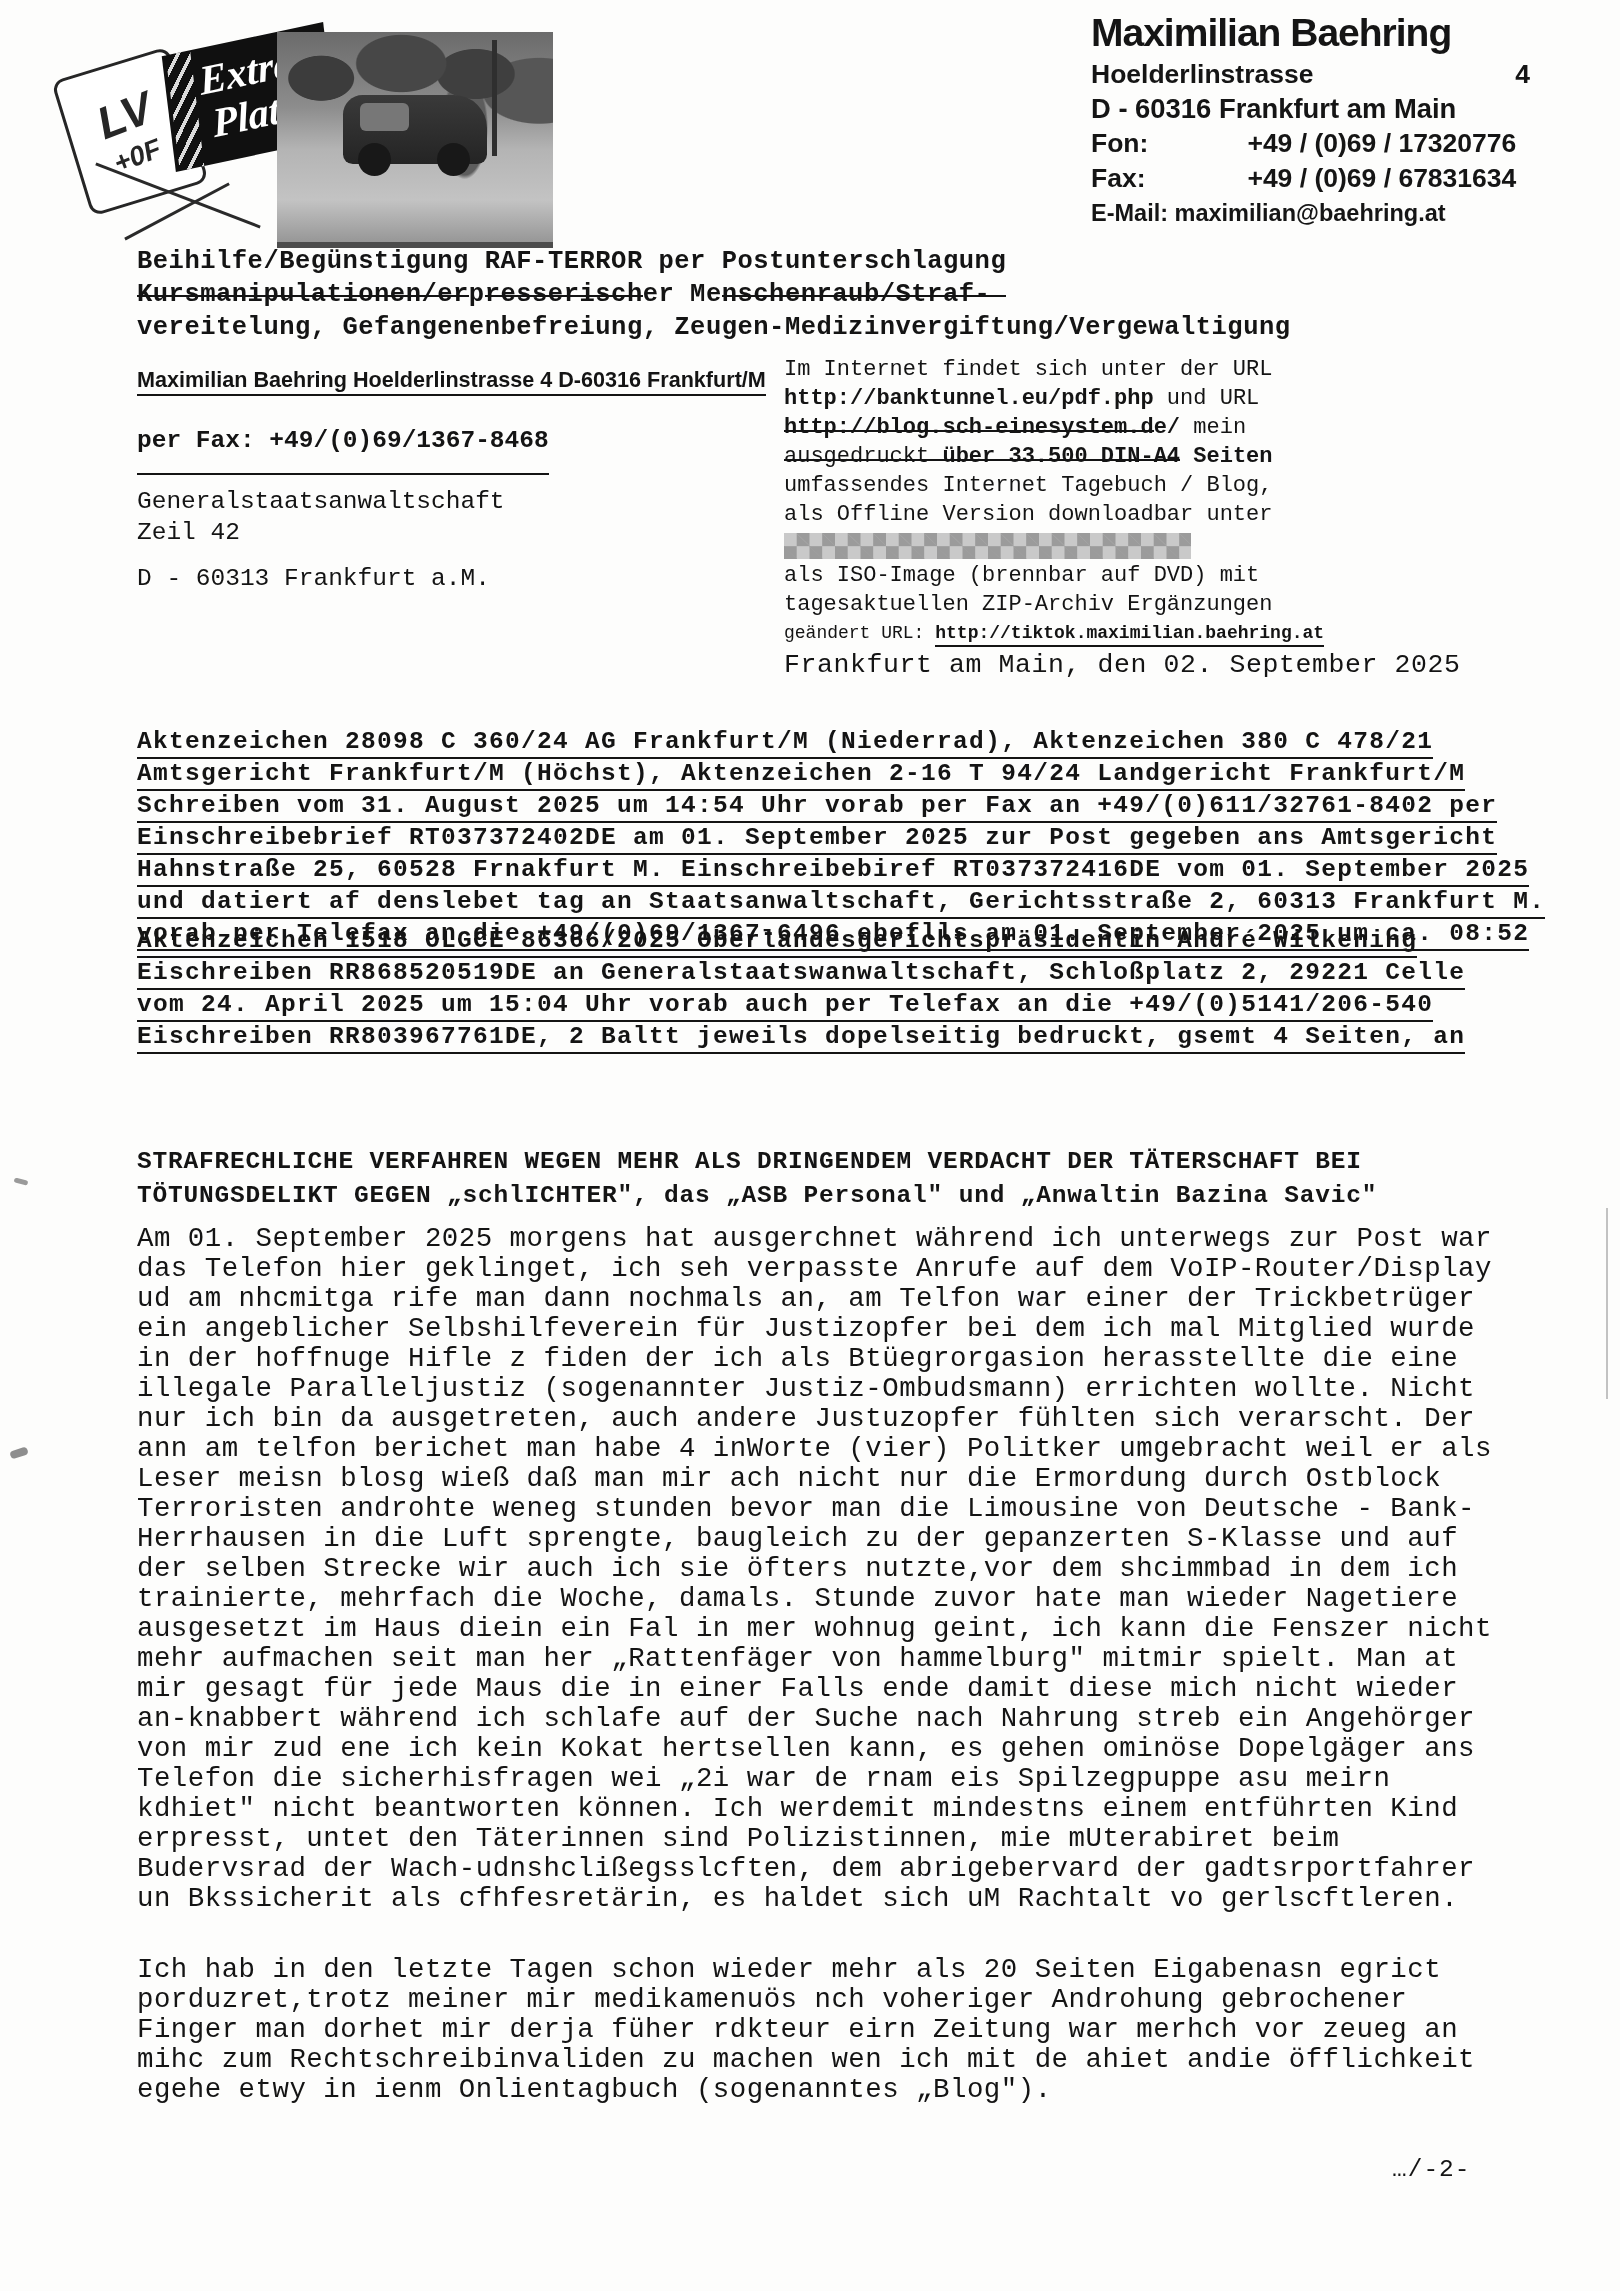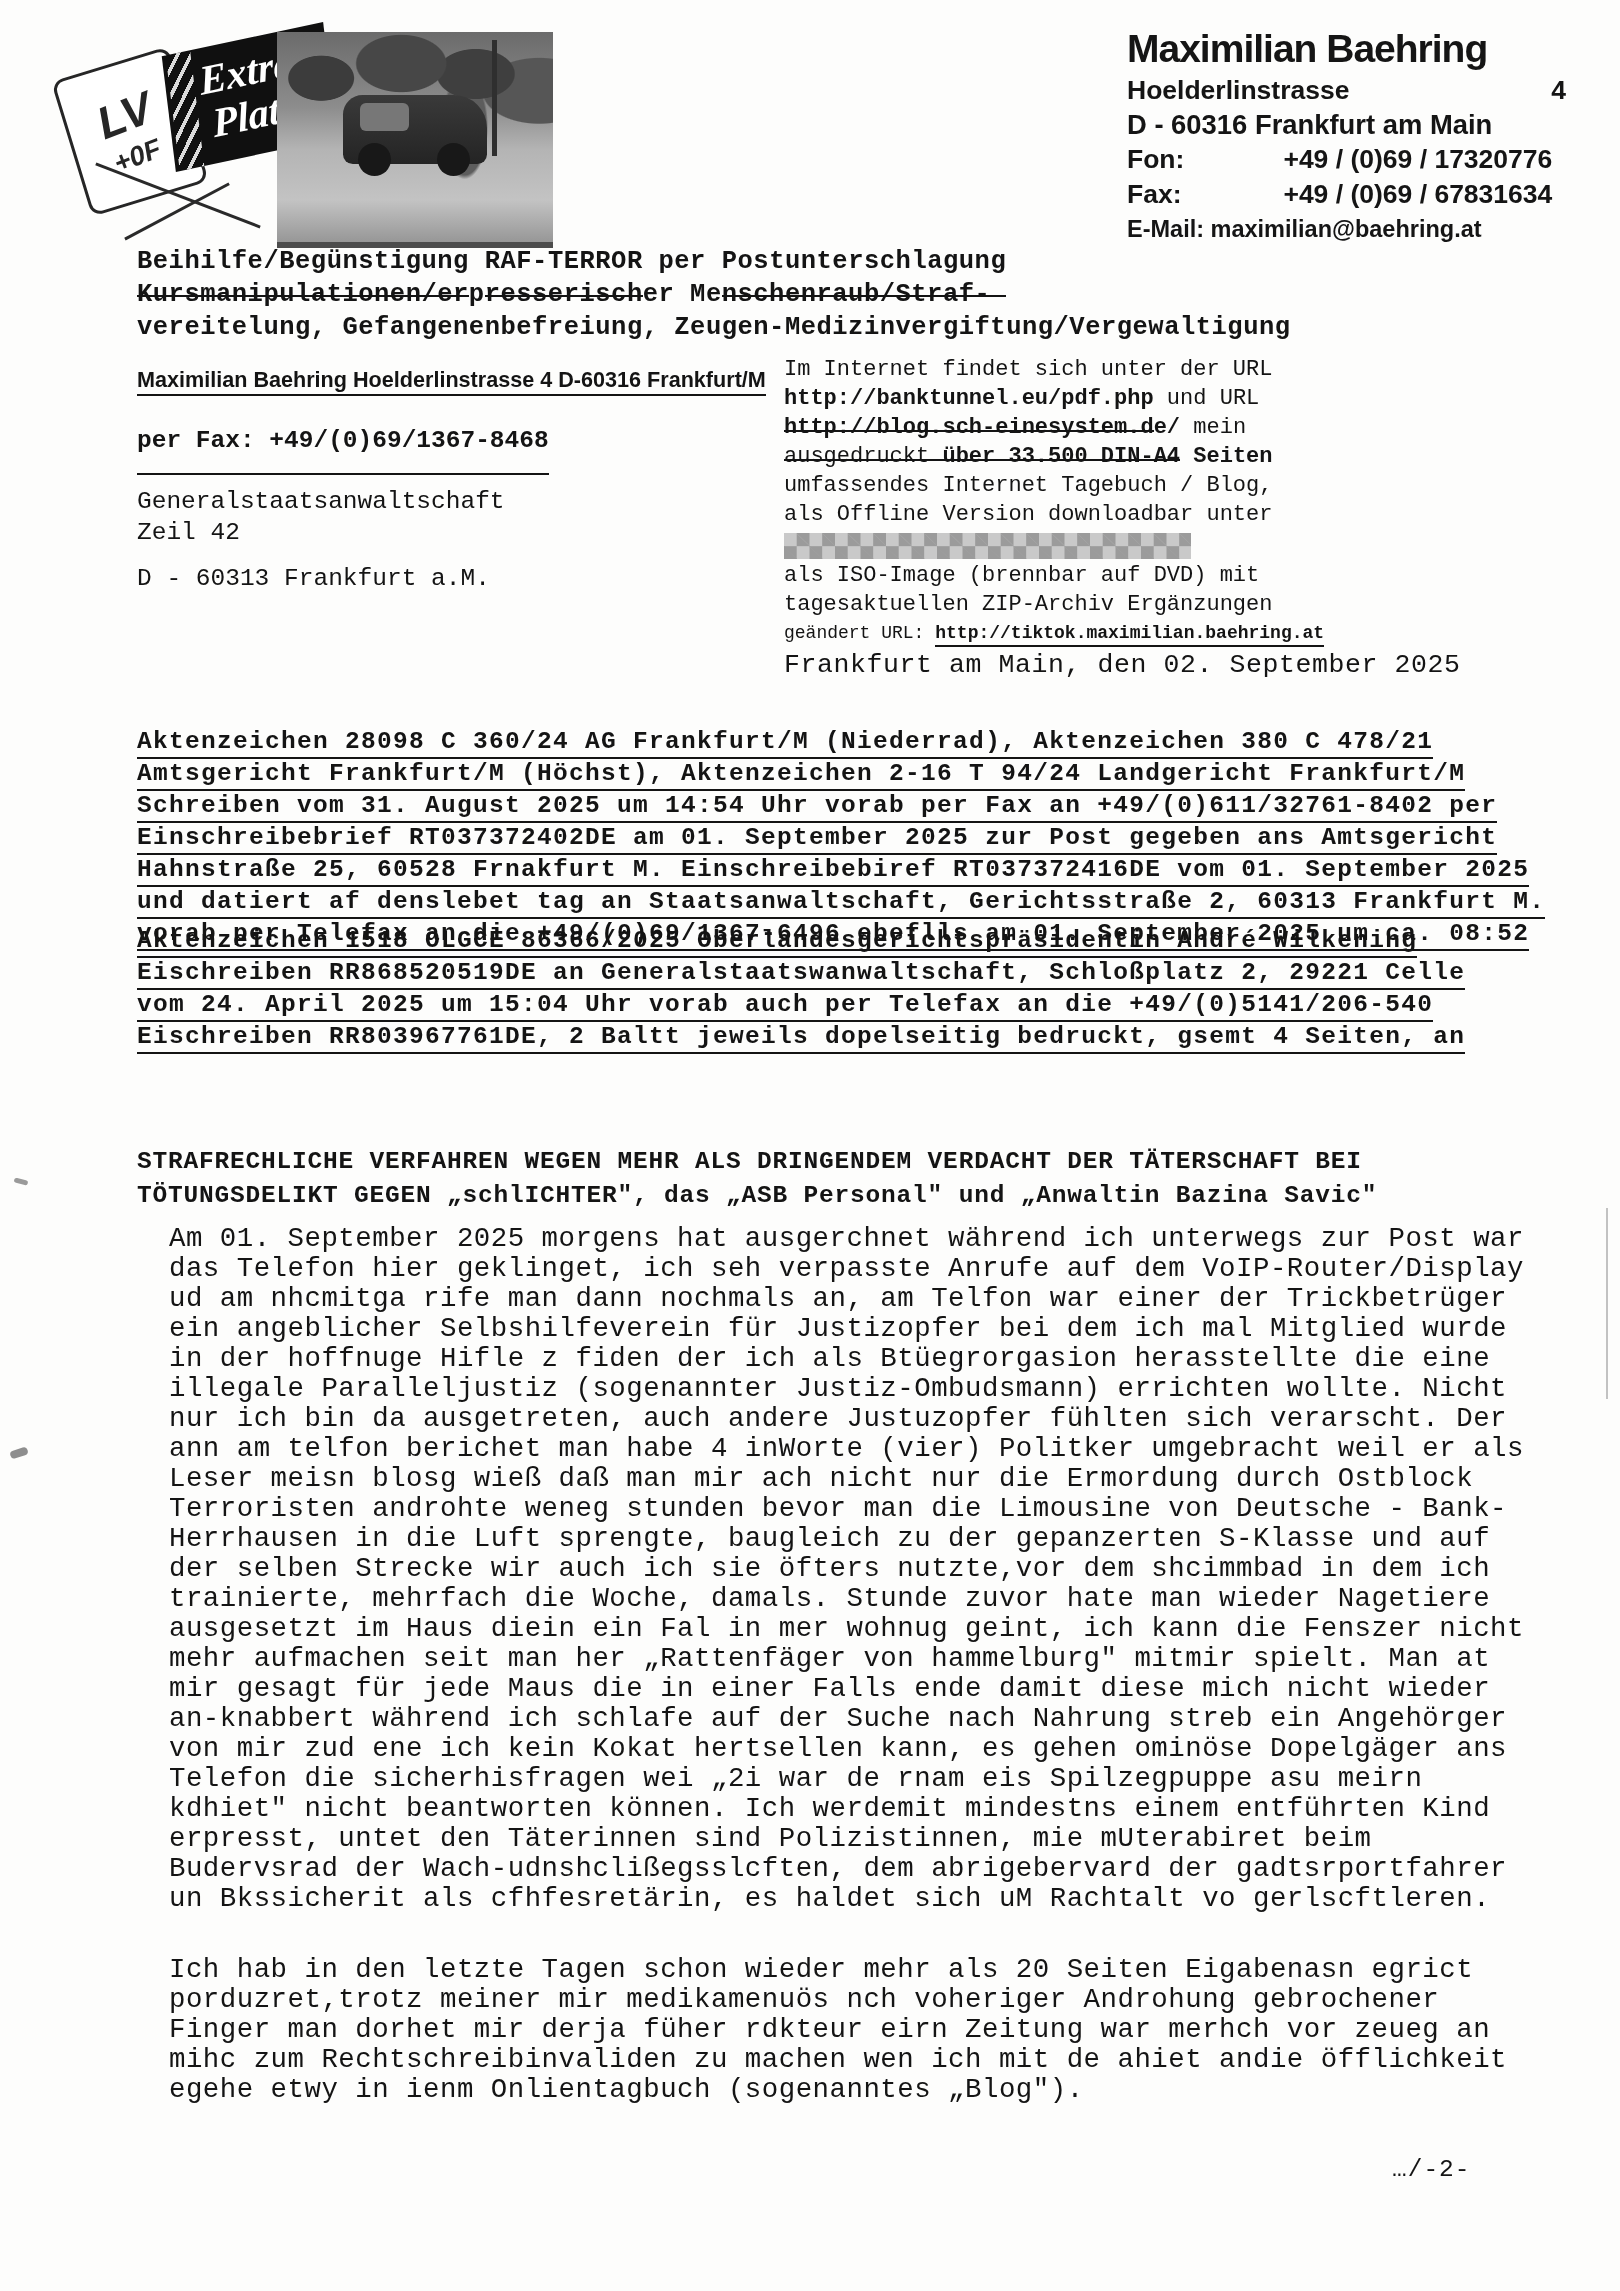--- a/index.html
+++ b/index.html
@@ -48,22 +48,22 @@
     background:linear-gradient(180deg,#3a3a3a,#242424);
     border-radius:19.6px 33px 9.8px 9.8px;
   }
   .car .win{position:absolute;left:12%;top:12%;width:34%;height:40%;background:#777;border-radius:5.9px;}
   .wheel{position:absolute;bottom:-11.8px;width:33px;height:33px;border-radius:50%;background:#181818;}
   .wheel.w1{left:10%;}
   .wheel.w2{right:12%;}
   .pole{position:absolute;left:78%;top:4%;width:4.9px;height:55%;background:#2f2f2f;}
   
   .letterhead{
-    position:absolute;left:1091px;top:29px;width:439px;
-    font-family:"Liberation Sans",sans-serif;font-weight:bold;color:#151515;margin-left:36px;
+    position:absolute;left:1091px;top:13px;width:439px;
+    font-family:"Liberation Sans",sans-serif;font-weight:bold;color:#151515;
   }
   .lh-name{font-size:39px;letter-spacing:-1px;line-height:1.05;}
   .lh-row{display:flex;justify-content:space-between;font-size:26.5px;margin-top:6.9px;line-height:1.05;}
   .lh-city{font-size:27.4px;margin-top:5.9px;line-height:1.05;}
   .lh-contact{display:flex;font-size:26.5px;margin-top:6.9px;line-height:1.05;}
   .lh-contact .val{flex:1;text-align:right;padding-right:13.7px;}
   .lh-email{font-size:23.5px;margin-top:7.8px;line-height:1.05;}
   
   .subject{
     position:absolute;left:137px;top:245px;width:1392px;
@@ -93,21 +93,21 @@
   .inote .small{font-size:18px;}
   .inote .date{font-size:26.5px;letter-spacing:0.6px;margin-top:2.9px;}
   
   .cases{position:absolute;left:137px;width:1431px;font-weight:bold;font-size:24.5px;letter-spacing:1.3px;line-height:30px;}
   .cases.blk1{top:727px;}
   .cases.blk2{top:926px;}
   .cases .cl{display:inline-block;border-bottom:2.9px solid #141414;padding-bottom:0;}
   
   .heading{position:absolute;left:137px;top:1145px;width:1411px;font-weight:bold;font-size:24.5px;letter-spacing:0.8px;line-height:34px;}
   
-  .body-para{white-space:pre-line;font-size:27.4px;letter-spacing:0.5px;line-height:30px;margin-left:32px;}
+  .body-para{white-space:pre-line;font-size:27.4px;letter-spacing:0.5px;line-height:30px;}
   .para1{position:absolute;left:137px;top:1224px;width:1451px;}
   .para2{position:absolute;left:137px;top:1955px;width:1451px;}
   
   .page-marker{position:absolute;left:1392px;top:2156px;font-size:24.5px;letter-spacing:1px;}
   
   .art-vline{position:absolute;left:1606px;top:1208px;width:2px;height:191px;background:#c2c2c2;}
   .art-dash{position:absolute;left:9.8px;top:1449px;width:17.6px;height:7.8px;background:#8e8e8e;border-radius:3.9px;transform:rotate(-18deg);}
   .art-tilde{position:absolute;left:13.7px;top:1179px;width:13.7px;height:4.9px;background:#9a9a9a;border-radius:2.9px;transform:rotate(14deg);}
 </style>
 </head>

